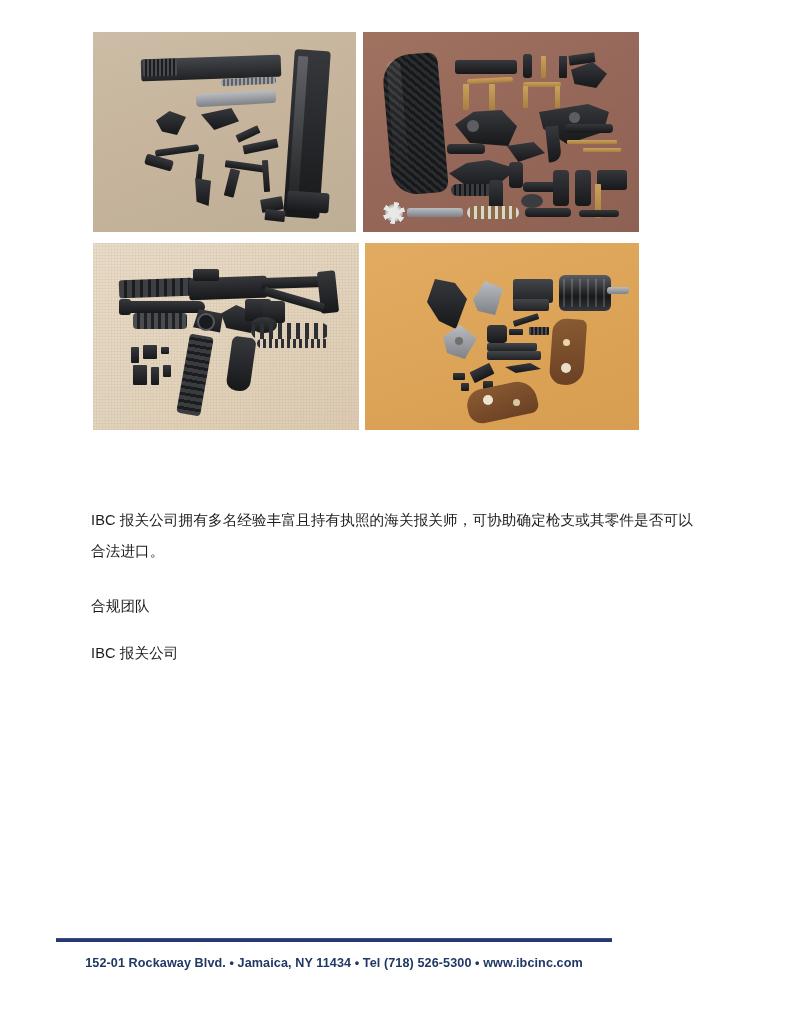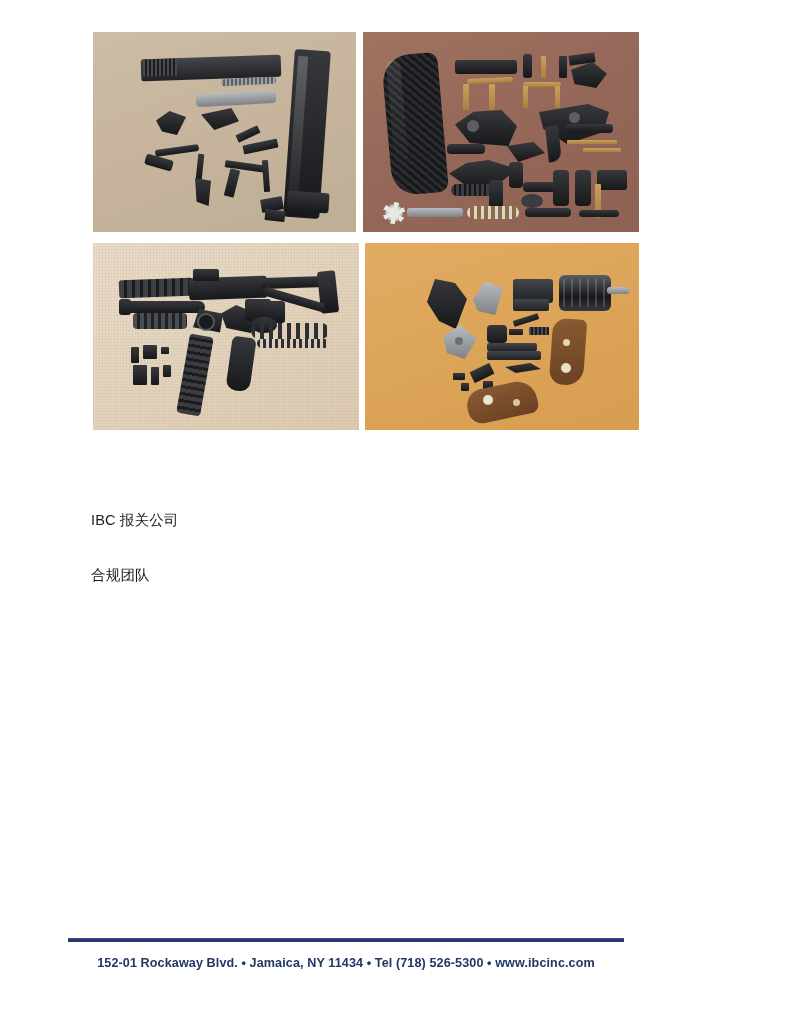--- a/index.html
+++ b/index.html
@@ -78,21 +78,20 @@
   }
   .para:last-child { margin-bottom: 0; }
   .para.tight { margin-bottom: 16px; }
 
   
   .footer {
     position: absolute;
     left: 0;
     top: 938px;
     width: 668px;
-    padding-left: 12px;
   }
   .footer-rule {
     width: 556px;
     margin: 0 auto;
     height: 3px;
     background: #26396e;
     border-top: 1px solid #3b4f86;
   }
   .footer-text {
     margin-top: 14px;
@@ -233,22 +232,23 @@
       <div class="part" style="left:198px;top:96px;width:7px;height:7px;border-radius:50%;background:#e7d7a8;"></div>
       <div class="part" style="left:196px;top:120px;width:10px;height:10px;border-radius:50%;background:#e7e0c6;"></div>
       <div class="part wood" style="left:102px;top:142px;width:70px;height:34px;border-radius:16px 20px 8px 14px;transform:rotate(-12deg);"></div>
       <div class="part" style="left:118px;top:152px;width:10px;height:10px;border-radius:50%;background:#ece4cd;"></div>
       <div class="part" style="left:148px;top:156px;width:7px;height:7px;border-radius:50%;background:#d8c9a0;"></div>
     </div>
 
   </div>
 
   <div class="body-copy">
+    <p class="para">IBC 报关公司拥有多名经验丰富且持有执照的海关报关师，可协助确定枪支或其零件是否可以合法进口。</p>
+    <p class="para tight">合规团队</p>
     <p class="para">IBC 报关公司</p>
-    <p class="para tight">合规团队</p>
   </div>
 
   <div class="footer">
     <div class="footer-rule"></div>
     <div class="footer-text">152-01 Rockaway Blvd. • Jamaica, NY 11434 • Tel (718) 526-5300 • www.ibcinc.com</div>
   </div>
 
 </div>
 
 </body></html>

